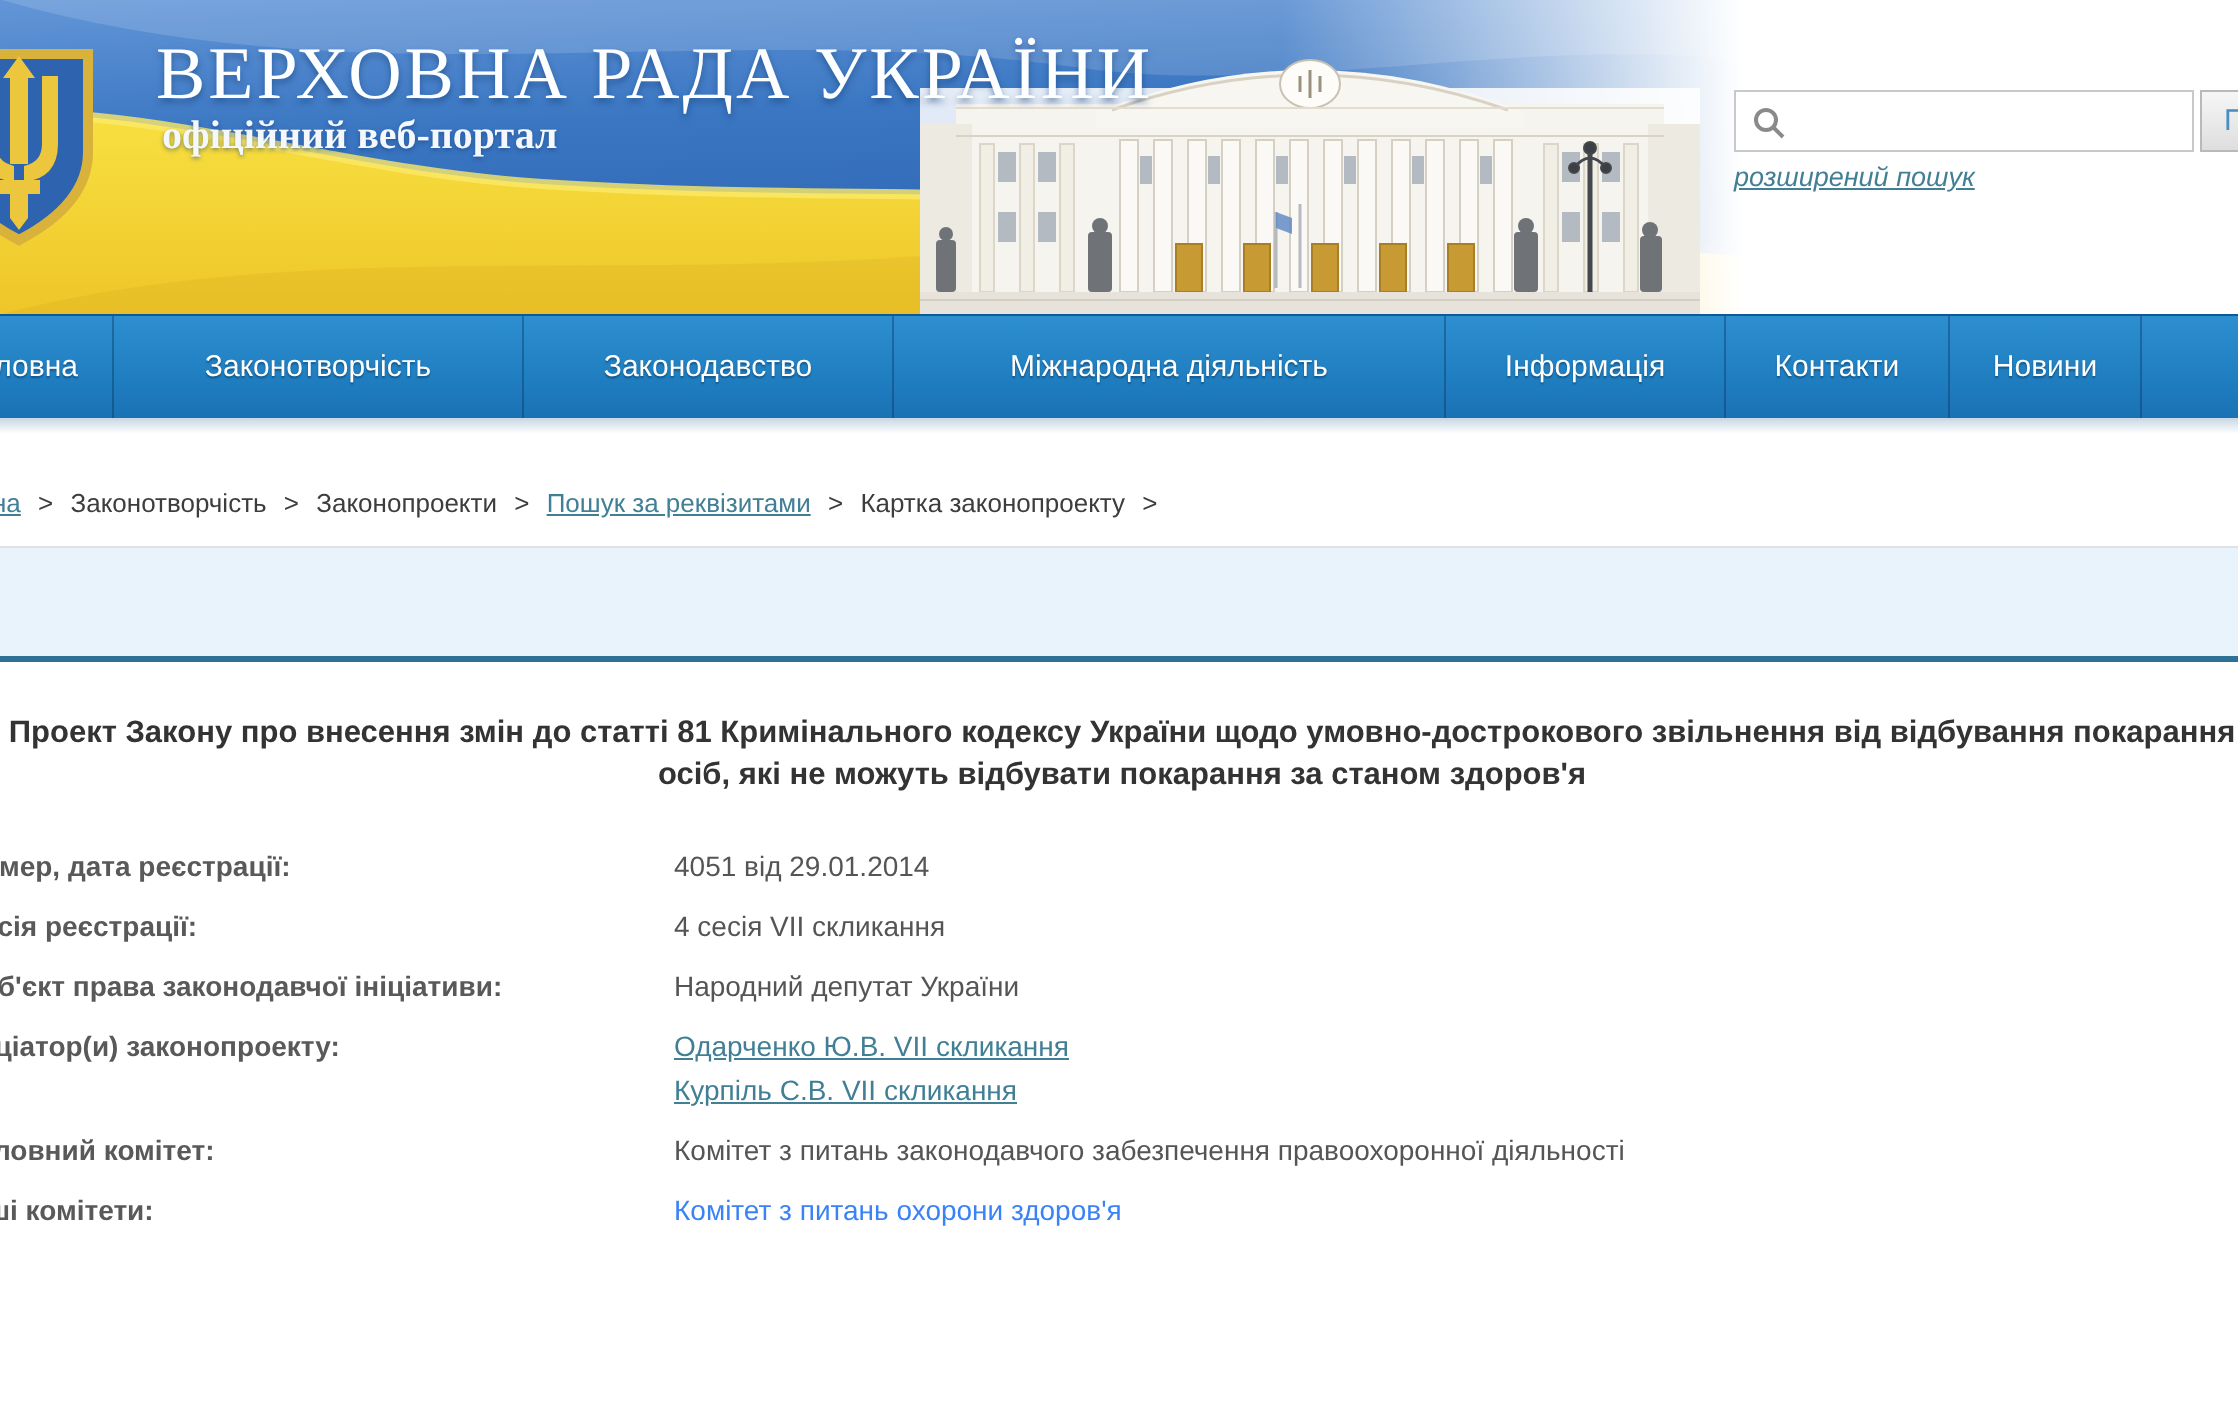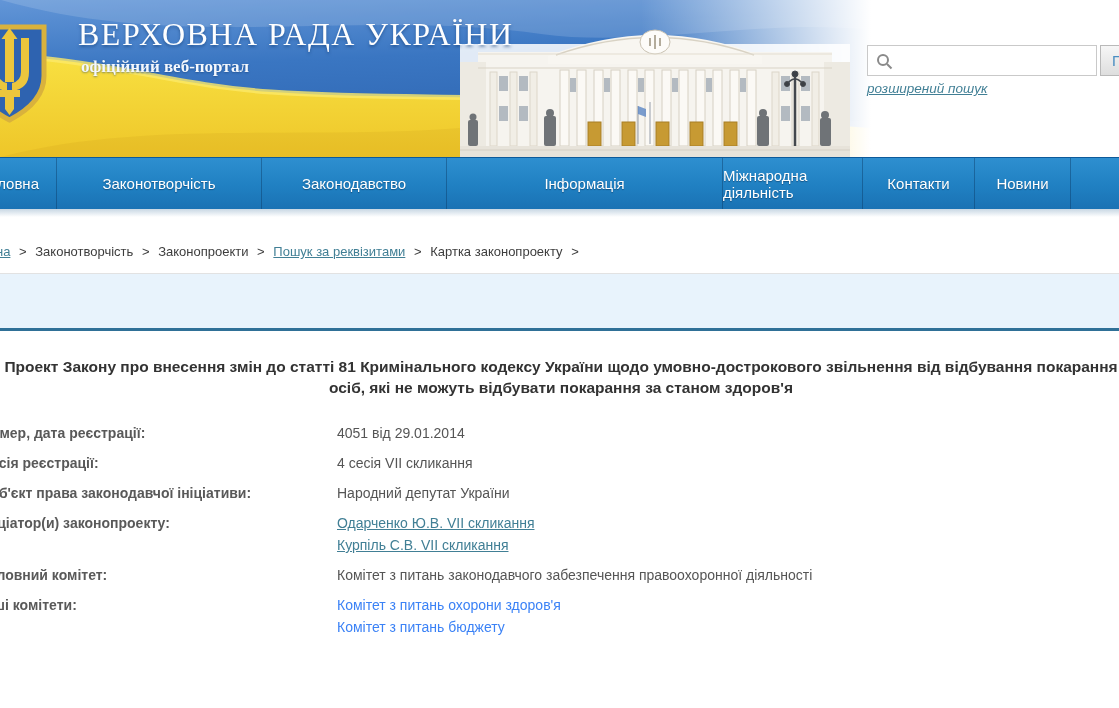--- a/index.html
+++ b/index.html
@@ -5,23 +5,23 @@
   html,body{margin:0;padding:0;background:#fff;font-family:"Liberation Sans",sans-serif;}
   .viewport{position:relative;width:1119px;height:708px;overflow:hidden;background:#fff;}
   .page{position:absolute;left:-59px;top:0;width:1280px;height:708px;}
 
   
   header{position:relative;height:157px;background:#fff;overflow:hidden;}
   .flag-svg{position:absolute;left:0;top:0;}
   .building-svg{position:absolute;left:519px;top:14px;}
   .logo-svg{position:absolute;left:30px;top:24px;}
   .site-title{position:absolute;left:137px;top:16px;font-family:"Liberation Serif","DejaVu Serif",serif;
-    font-size:32px;color:#fdfeff;letter-spacing:1.5px;text-shadow:0 2px 3px rgba(15,55,110,.5);white-space:nowrap;}
+    font-size:37px;color:#fdfeff;letter-spacing:1.5px;text-shadow:0 2px 3px rgba(15,55,110,.5);white-space:nowrap;}
   .site-subtitle{position:absolute;left:140px;top:57px;font-family:"Liberation Serif","DejaVu Serif",serif;
-    font-size:17px;font-weight:bold;color:#f4f8fd;text-shadow:0 1px 2px rgba(15,55,110,.5);white-space:nowrap;}
+    font-size:20px;font-weight:bold;color:#f4f8fd;text-shadow:0 1px 2px rgba(15,55,110,.5);white-space:nowrap;}
   .search-box{position:absolute;left:926px;top:45px;width:230px;height:31px;background:#fff;border:1px solid #c9c9c9;box-sizing:border-box;}
   .search-box svg{position:absolute;left:8px;top:7px;}
   .search-input{position:absolute;left:28px;top:1px;width:196px;height:27px;border:none;outline:none;font-size:14px;color:#444;background:transparent;}
   .search-btn{position:absolute;left:1159px;top:45px;width:78px;height:31px;background:linear-gradient(#f6f6f6,#dedede);
     border:1px solid #b9b9b9;color:#4a8ec2;font-size:15px;text-align:left;padding-left:11px;cursor:pointer;font-family:inherit;}
   .adv-link{position:absolute;left:926px;top:81px;width:230px;font-size:13.5px;font-style:italic;
     color:#417f95;text-decoration:underline;cursor:pointer;}
 
   
   nav{display:flex;height:51px;background:linear-gradient(180deg,#2e8fd0 0%,#2080c2 55%,#1a72b4 100%);
@@ -191,22 +191,22 @@
       <input class="search-input" placeholder="" style="">
     </div>
     <button class="search-btn">Пошук</button>
     <a class="adv-link">розширений пошук</a>
   </header>
 
   <nav>
     <a>Головна</a>
     <a>Законотворчість</a>
     <a>Законодавство</a>
+    <a>Міжнародна діяльність</a>
     <a>Інформація</a>
-    <a>Міжнародна діяльність</a>
     <a>Контакти</a>
     <a>Новини</a>
   </nav>
   <div class="nav-fade"></div>
 
   <div class="breadcrumb">
     <a class="bc-link">Головна</a>
     <span class="sep">&gt;</span>
     <span class="bc-plain">Законотворчість</span>
     <span class="sep">&gt;</span>
@@ -245,20 +245,19 @@
         </div>
       </div>
       <div class="row">
         <div class="lbl">Головний комітет:</div>
         <div class="val">Комітет з питань законодавчого забезпечення правоохоронної діяльності</div>
       </div>
       <div class="row">
         <div class="lbl">Інші комітети:</div>
         <div class="val">
           <div>Комітет з питань охорони здоров'я</div>
-          <div>Комітет з питань бюджету</div>
         </div>
       </div>
     </div>
   </main>
 
 </div>
 </div>
 
 </body></html>

